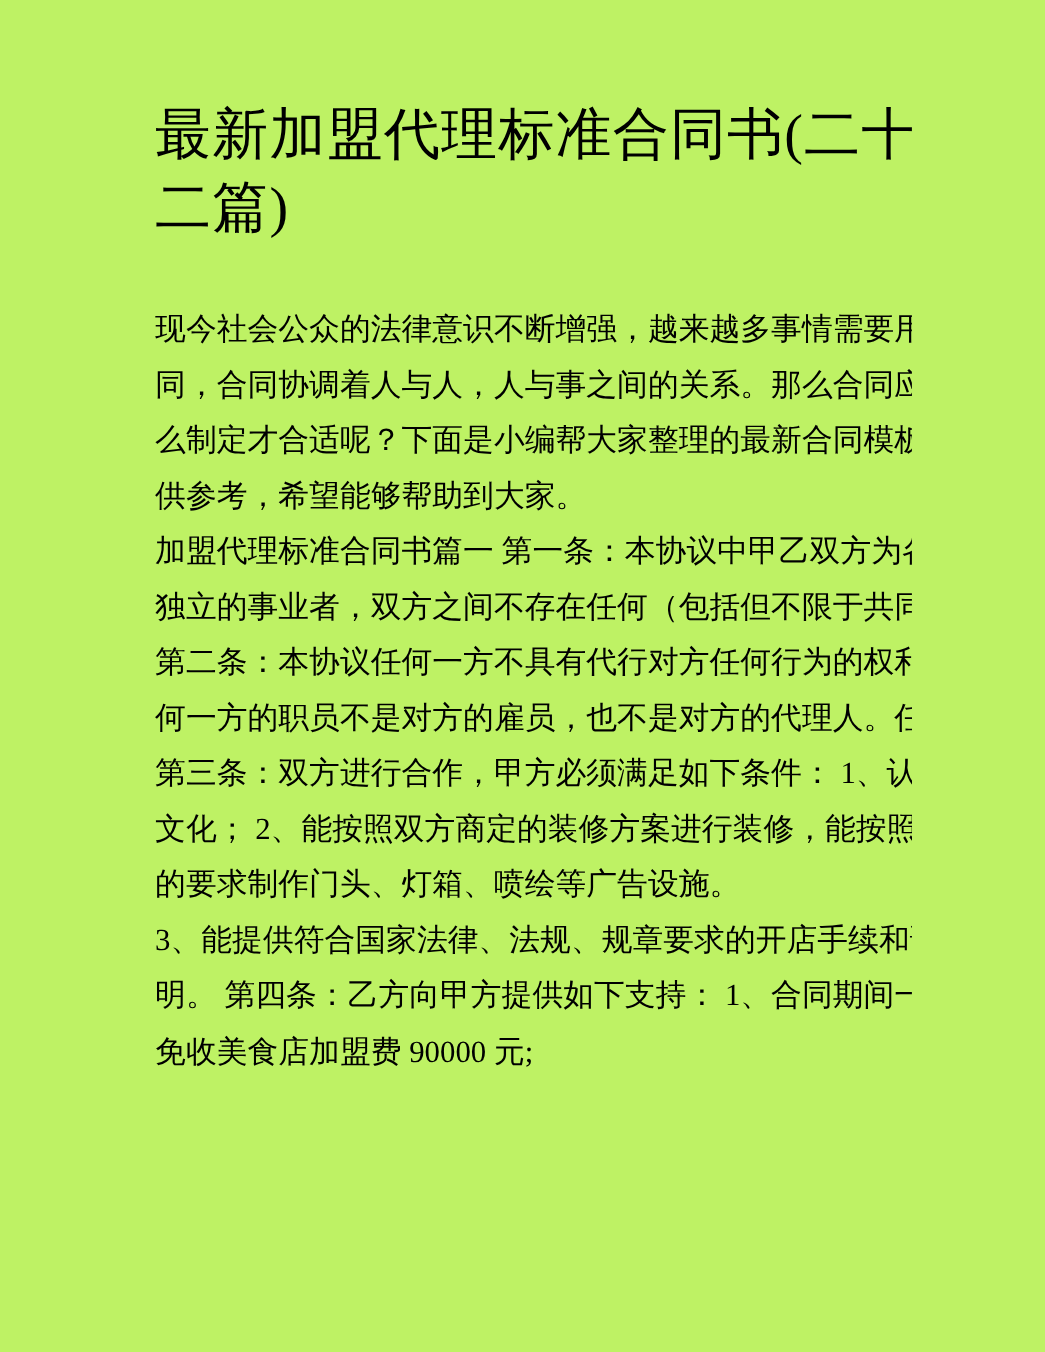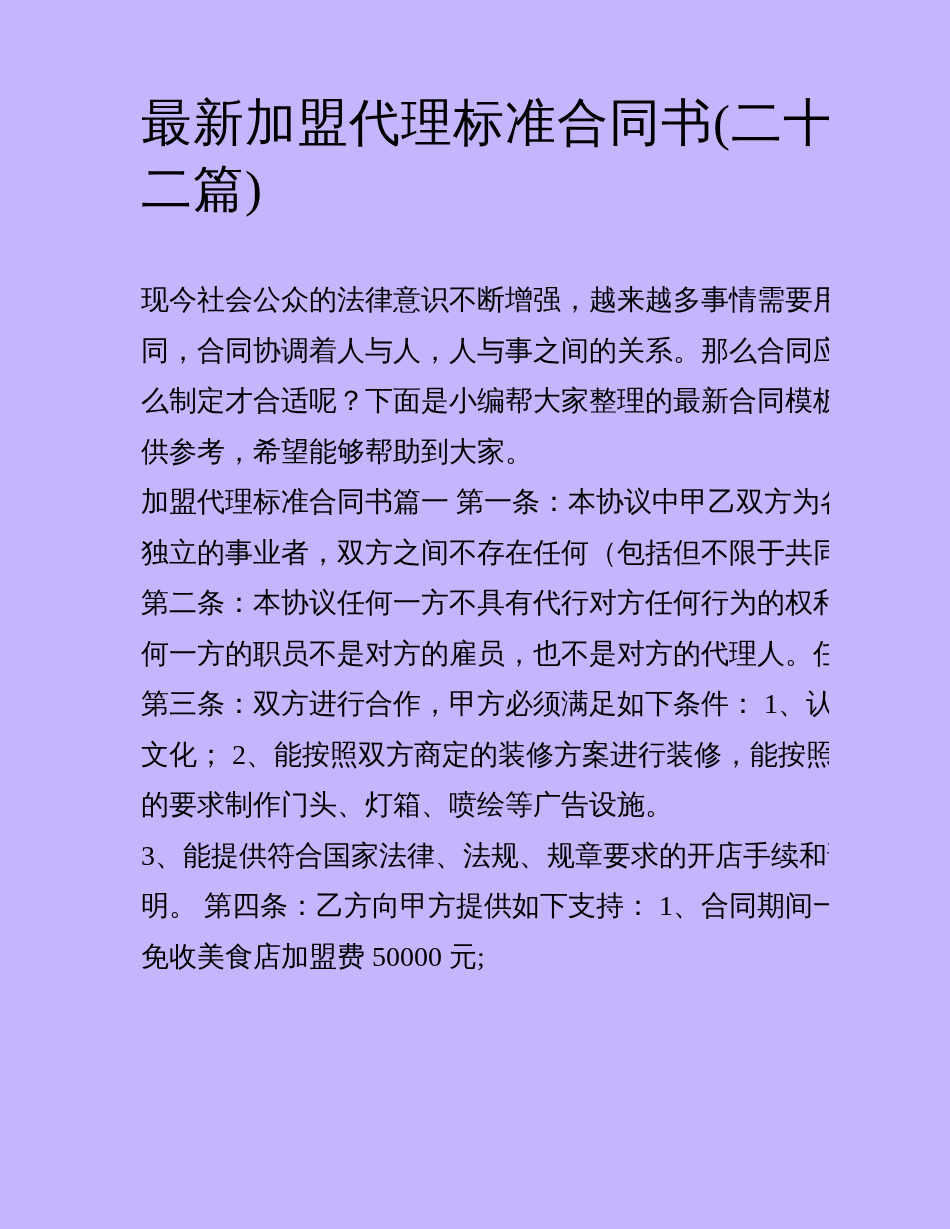--- a/index.html
+++ b/index.html
@@ -4,21 +4,21 @@
 <style>
   html, body {
     margin: 0;
     padding: 0;
     background: #ffffff;
   }
   .page {
     position: relative;
     width: 950px;
     height: 1229px;
-    background: #c4b5fd;
+    background: #bef264;
     overflow: hidden;
     font-family: "Liberation Serif", "DejaVu Serif", serif;
     color: #000000;
   }
   .content {
     margin-left: 141px;
     width: 688px;
     padding-top: 90px;
   }
   .title {
@@ -79,17 +79,17 @@
           <div class="doc-line">何一方的职员不是对方的雇员，也不是对方的代理人。任何一</div>
         </div>
         <div class="paragraph">
           <div class="doc-line">第三条：双方进行合作，甲方必须满足如下条件： 1、认同格</div>
           <div class="doc-line">文化； 2、能按照双方商定的装修方案进行装修，能按照乙方</div>
           <div class="doc-line para-end">的要求制作门头、灯箱、喷绘等广告设施。</div>
         </div>
         <div class="paragraph">
           <div class="doc-line">3、能提供符合国家法律、法规、规章要求的开店手续和证</div>
           <div class="doc-line">明。 第四条：乙方向甲方提供如下支持： 1、合同期间一次性</div>
-          <div class="doc-line para-end">免收美食店加盟费 50000 元;</div>
+          <div class="doc-line para-end">免收美食店加盟费 90000 元;</div>
         </div>
       </div>
   </div>
 </div>
 
 </body></html>

